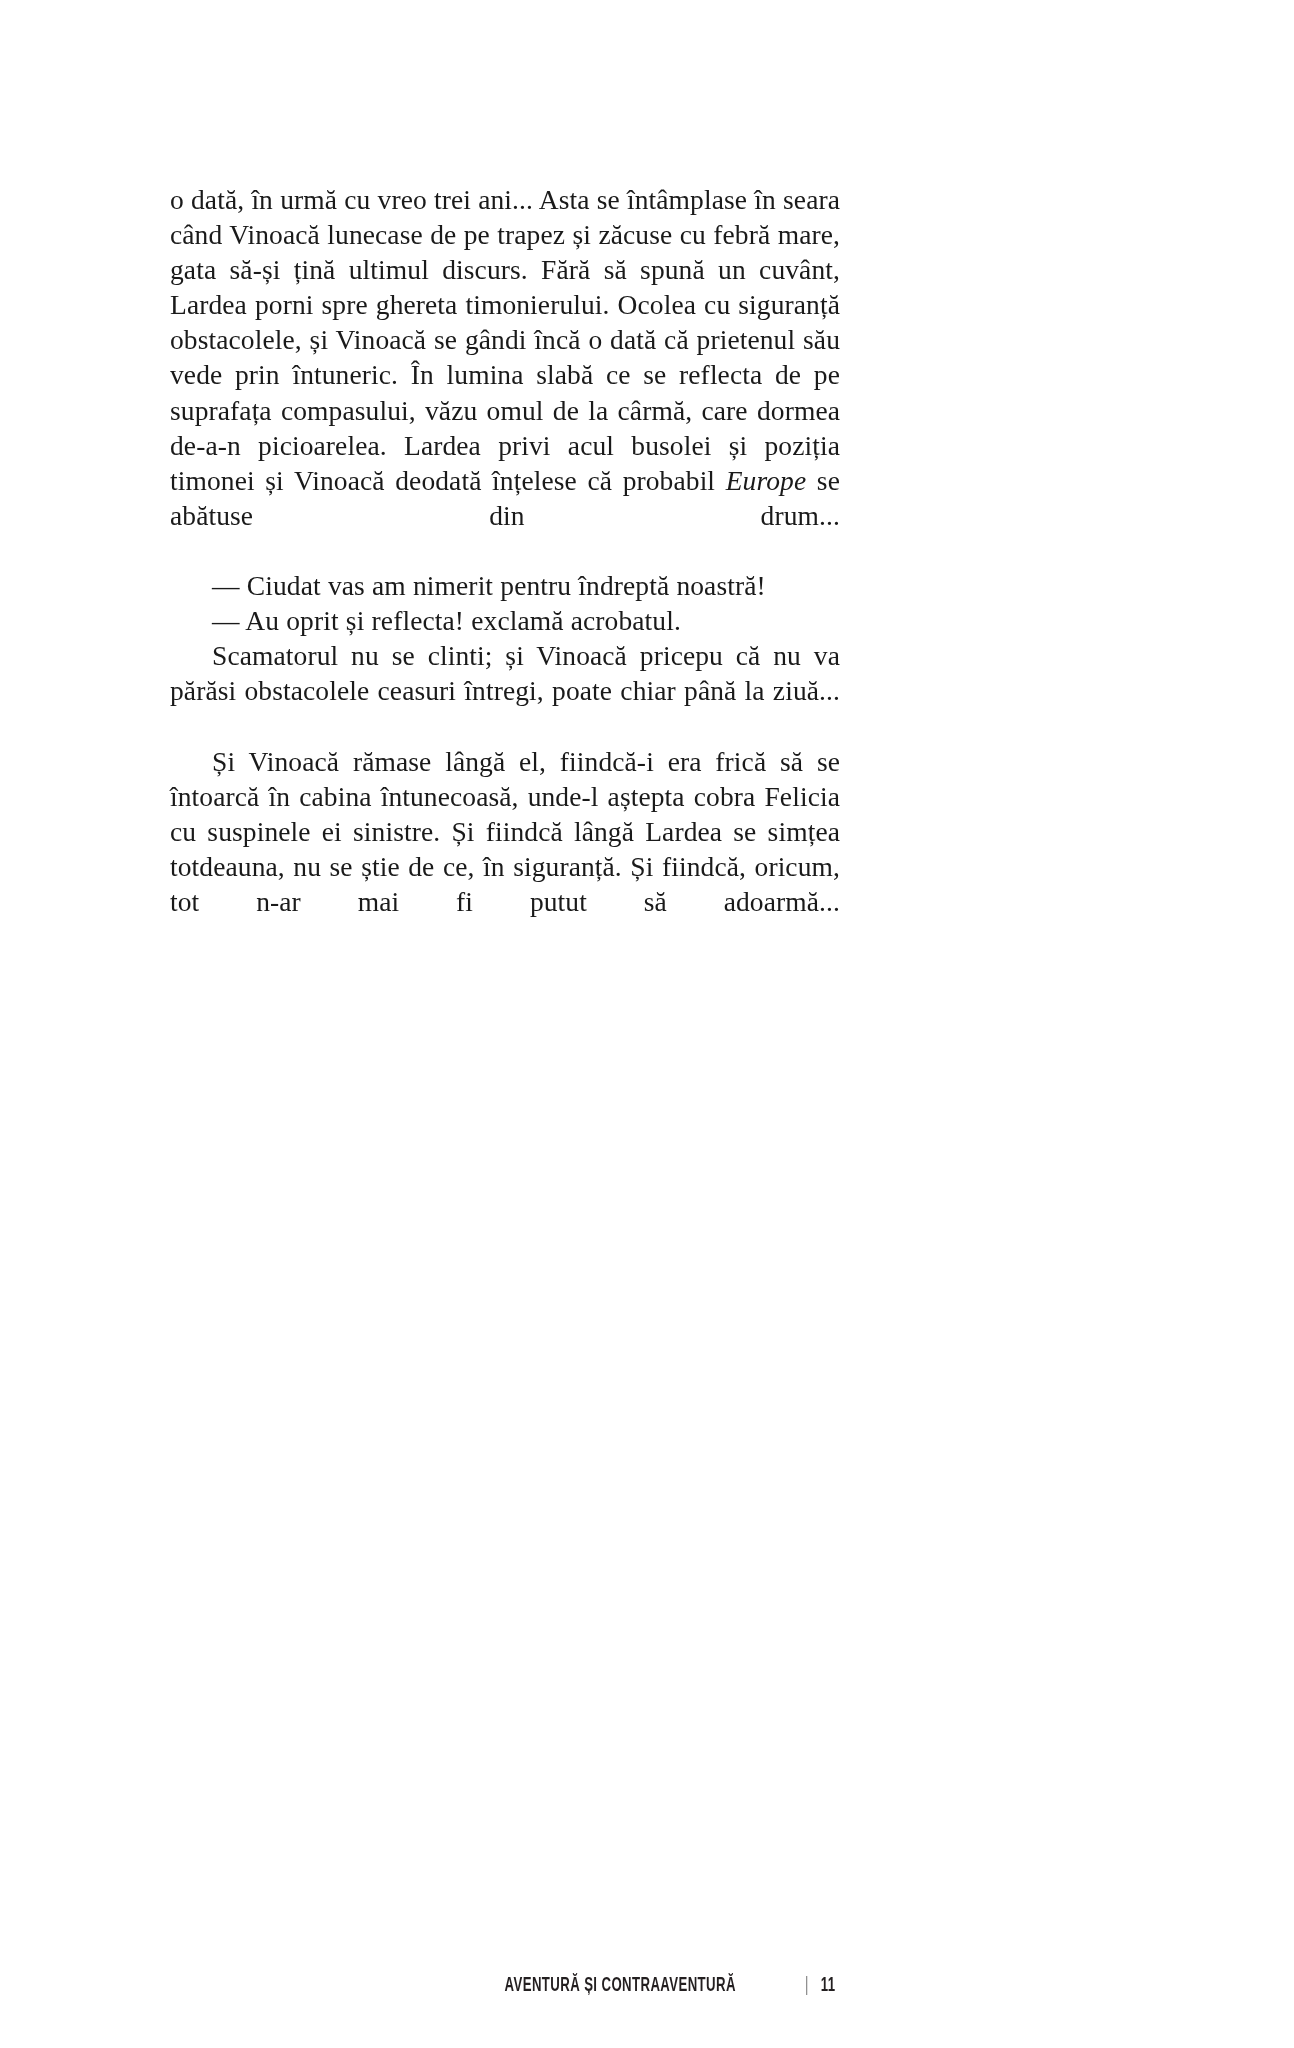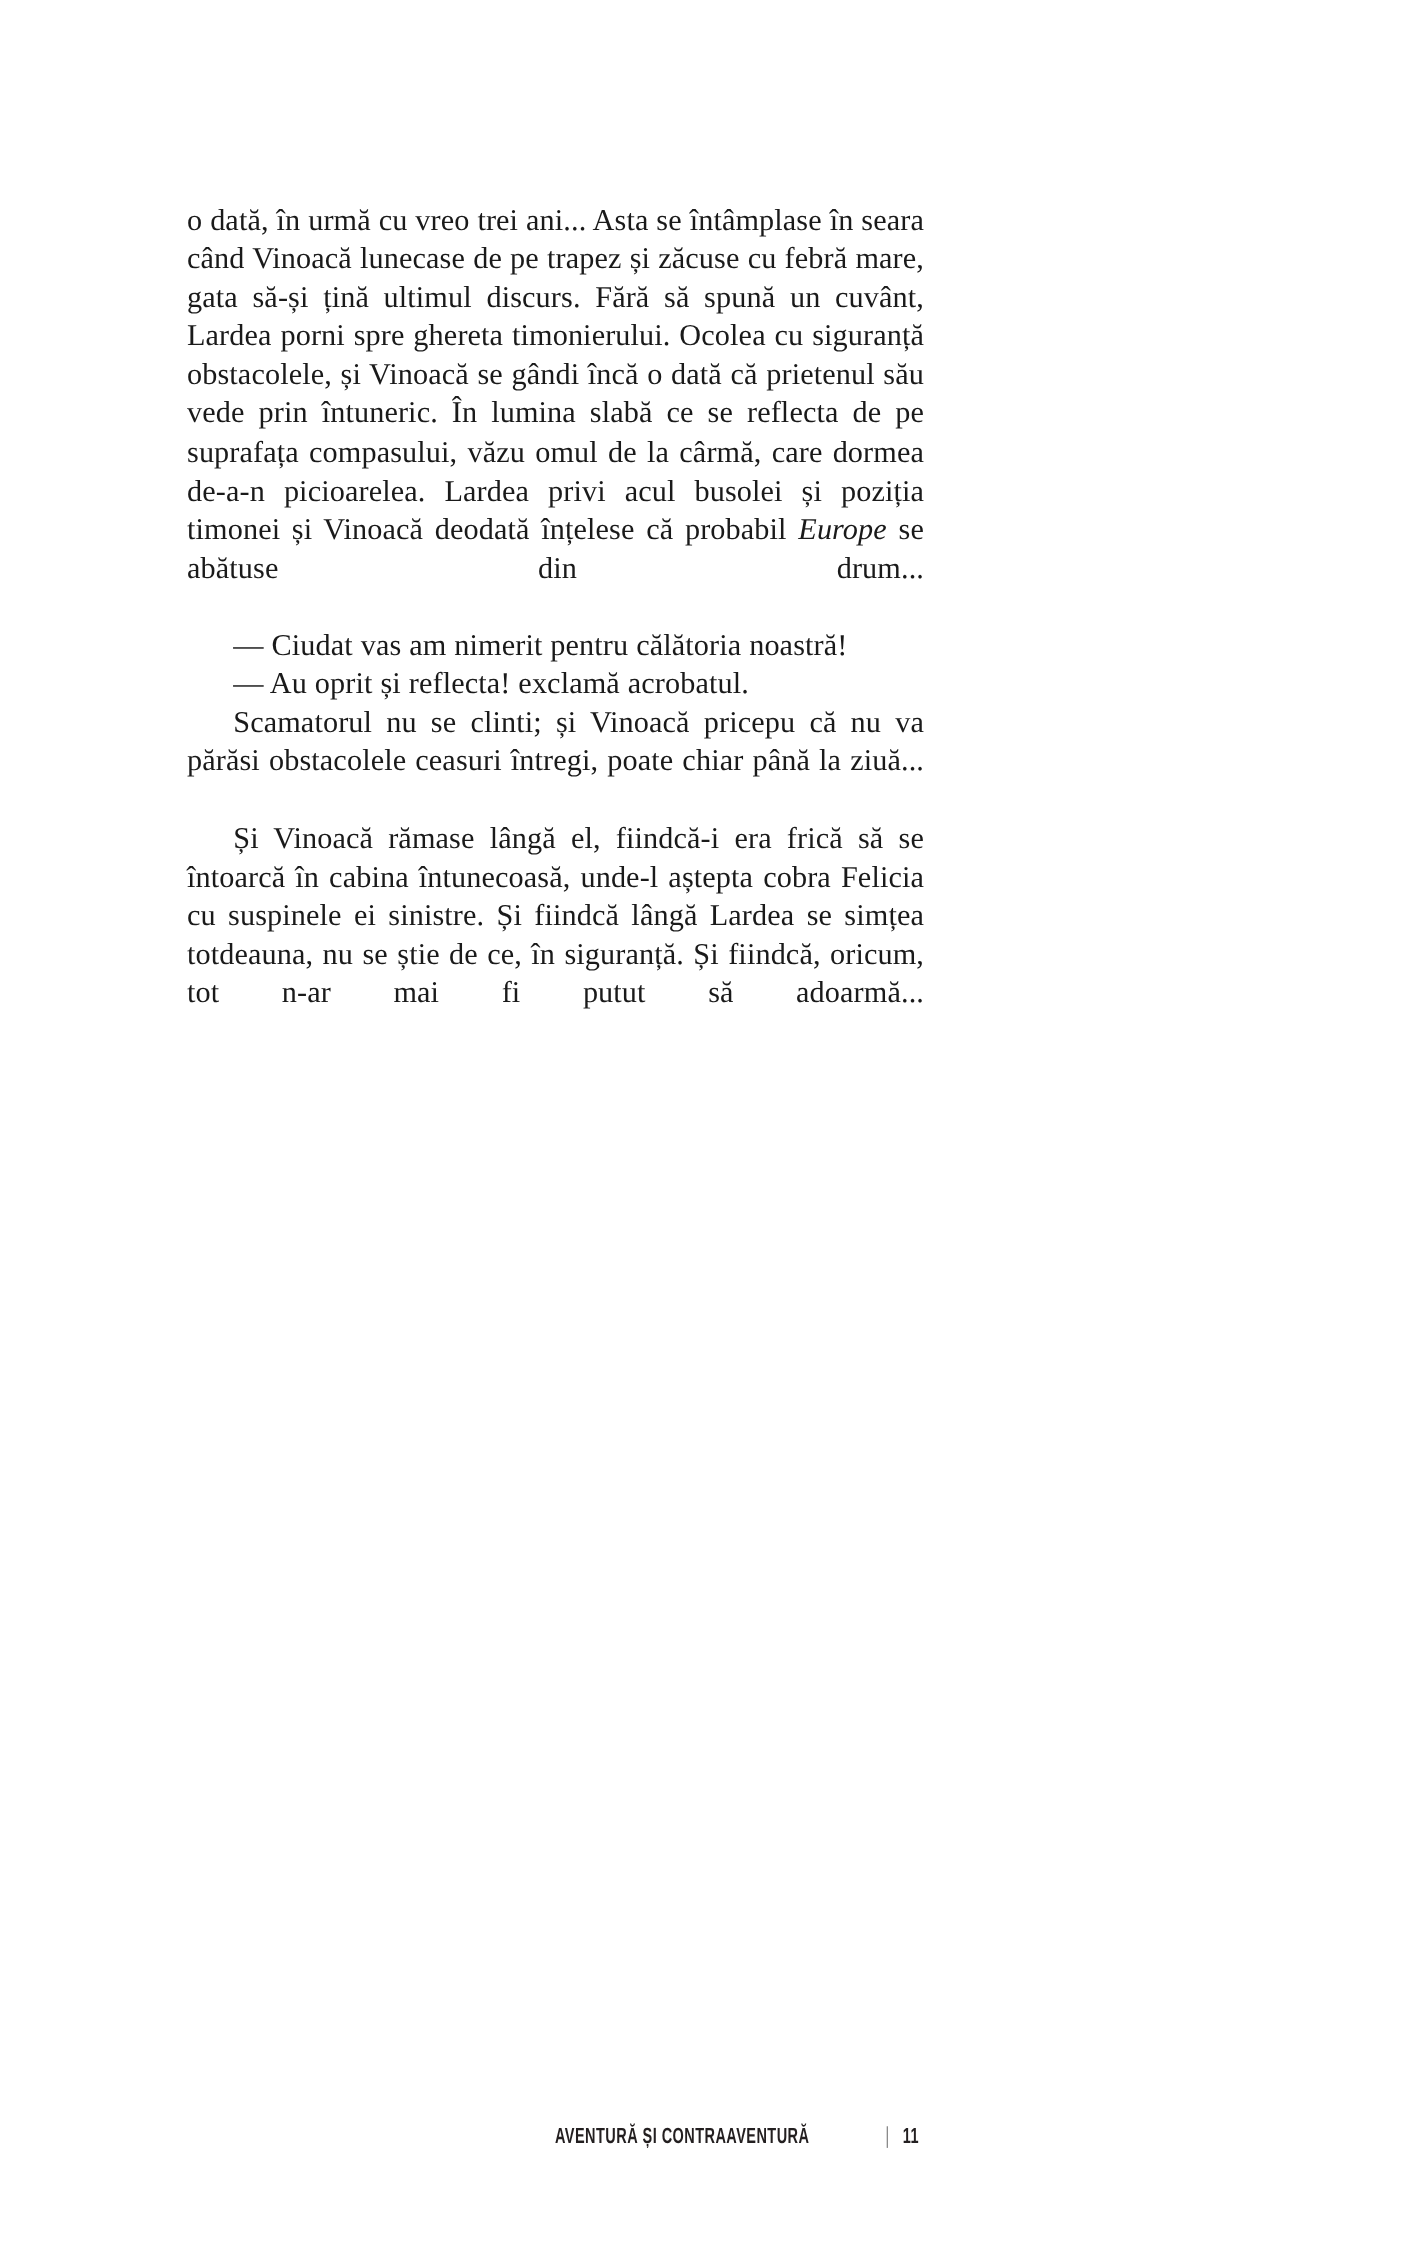--- a/index.html
+++ b/index.html
@@ -55,21 +55,21 @@
     width: 100%;
   }
   .para.nojust::after { content: none; }
 
   .ital { font-style: italic; }
 
   
   #running-foot {
     position: absolute;
     right: 455px;
-    top: 1930px;
+    top: 1972px;
     left: 170px;
     white-space: nowrap;
     display: flex;
     justify-content: flex-end;
     align-items: baseline;
     gap: 0;
   }
   #running-foot .rf-title {
     font-family: "Liberation Sans", "DejaVu Sans", sans-serif;
     font-weight: 700;
@@ -102,21 +102,21 @@
 </style>
 </head>
 <body>
 
 <div id="page">
 
   <div id="text-block">
 
     <p class="para first"><span>o dată, în urmă cu vreo trei ani... Asta se întâmplase în seara când Vinoacă lunecase de pe trapez și zăcuse cu febră mare, gata să-și țină ultimul discurs. Fără să spună un cuvânt, Lardea porni spre ghereta timonierului. Ocolea cu siguranță obstacolele, și Vinoacă se gândi încă o dată că prietenul său vede prin întuneric. În lumina slabă ce se reflecta de pe suprafața compasului, văzu omul de la cârmă, care dormea de-a-n picioarelea. Lardea privi acul busolei și poziția timonei și Vinoacă deodată înțelese că probabil </span><span class="ital">Europe</span><span> se abătuse din drum...</span></p>
 
-    <p class="para indent nojust">— Ciudat vas am nimerit pentru călătoria noastră!</p>
+    <p class="para indent nojust">— Ciudat vas am nimerit pentru îndreptă noastră!</p>
 
 
     <p class="para indent nojust">— Au oprit și reflecta! exclamă acrobatul.</p>
 
 
 
     <p class="para indent">Scamatorul nu se clinti; și Vinoacă pricepu că nu va părăsi obstacolele ceasuri întregi, poate chiar până la ziuă...</p>
 
     <p class="para indent">Și Vinoacă rămase lângă el, fiindcă-i era frică să se întoarcă în cabina întunecoasă, unde-l aștepta cobra Felicia cu suspinele ei sinistre. Și fiindcă lângă Lardea se simțea totdeauna, nu se știe de ce, în siguranță. Și fiindcă, oricum, tot n-ar mai fi putut să adoarmă...</p>
 

